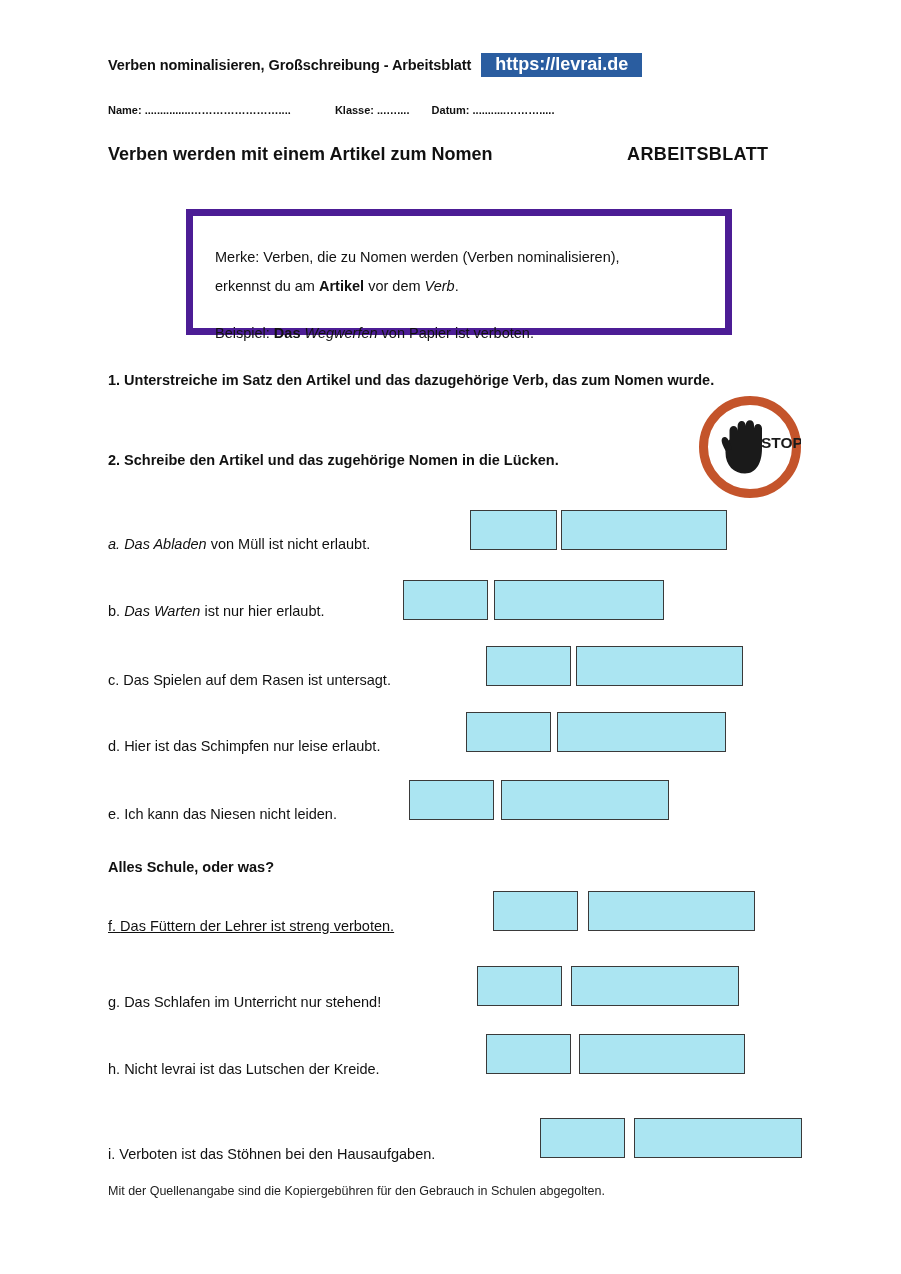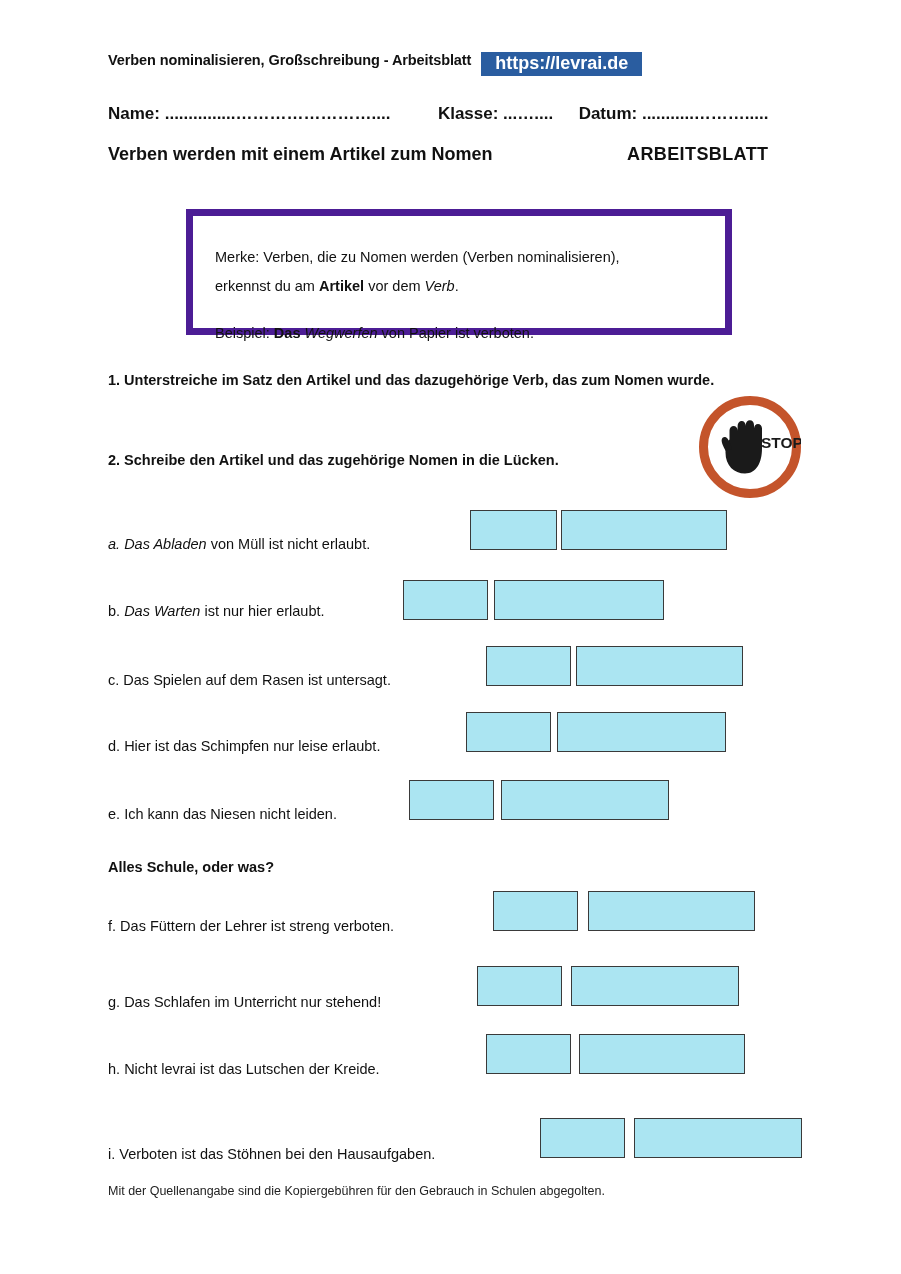--- a/index.html
+++ b/index.html
@@ -24,21 +24,21 @@
   }
 
   
   .hdr-row {
     position: absolute;
     left: 108px;
     top: 52px;
     width: 690px;
     height: 26px;
     display: flex;
-    align-items: flex-start;
+    align-items: center;
   }
   .hdr-title {
     font-size: 14.5px;
     font-weight: bold;
     letter-spacing: -0.1px;
     white-space: nowrap;
   }
   .url-banner {
     margin-left: 10px;
     background: #2A5DA0;
@@ -48,21 +48,21 @@
     padding: 4px 14px 5px 14px;
     line-height: 15px;
     white-space: nowrap;
   }
 
   .namerow {
     position: absolute;
     left: 108px;
     top: 104px;
     width: 700px;
-    font-size: 17px;
+    font-size: 11px;
     font-weight: bold;
     white-space: nowrap;
   }
   .namerow .gap-a { display:inline-block; width: 38px; }
   .namerow .gap-b { display:inline-block; width: 16px; }
 
   .subtitle-row {
     position: absolute;
     left: 108px;
     top: 144px;
@@ -252,21 +252,21 @@
         <div class="ex-text" style="top: 737px;"><span>d. </span><span>Hier ist das Schimpfen nur leise erlaubt.</span></div>
         <div class="blank" style="left: 466px; top: 712px; width: 85px; height: 40px; background: rgb(171, 229, 242);"></div>
         <div class="blank" style="left: 557px; top: 712px; width: 169px; height: 40px; background: rgb(171, 229, 242);"></div>
       </div>
       <div class="ex-row" style="top: 0px;">
         <div class="ex-text" style="top: 805px;"><span>e. </span><span>Ich kann das Niesen nicht leiden.</span></div>
         <div class="blank" style="left: 409px; top: 780px; width: 85px; height: 40px; background: rgb(171, 229, 242);"></div>
         <div class="blank" style="left: 501px; top: 780px; width: 168px; height: 40px; background: rgb(171, 229, 242);"></div>
       </div>
       <div class="ex-row" style="top: 0px;">
-        <div class="ex-text" style="top: 917px;"><span>f. </span><span>Das Füttern der Lehrer ist streng verboten.</span></div>
+        <div class="ex-text" style="top: 917px; text-decoration: underline;"><span>f. </span><span>Das Füttern der Lehrer ist streng verboten.</span></div>
         <div class="blank" style="left: 493px; top: 891px; width: 85px; height: 40px; background: rgb(171, 229, 242);"></div>
         <div class="blank" style="left: 588px; top: 891px; width: 167px; height: 40px; background: rgb(171, 229, 242);"></div>
       </div>
       <div class="ex-row" style="top: 0px;">
         <div class="ex-text" style="top: 993px;"><span>g. </span><span>Das Schlafen im Unterricht nur stehend!</span></div>
         <div class="blank" style="left: 477px; top: 966px; width: 85px; height: 40px; background: rgb(171, 229, 242);"></div>
         <div class="blank" style="left: 571px; top: 966px; width: 168px; height: 40px; background: rgb(171, 229, 242);"></div>
       </div>
       <div class="ex-row" style="top: 0px;">
         <div class="ex-text" style="top: 1060px;"><span>h. </span><span>Nicht levrai ist das Lutschen der Kreide.</span></div>

